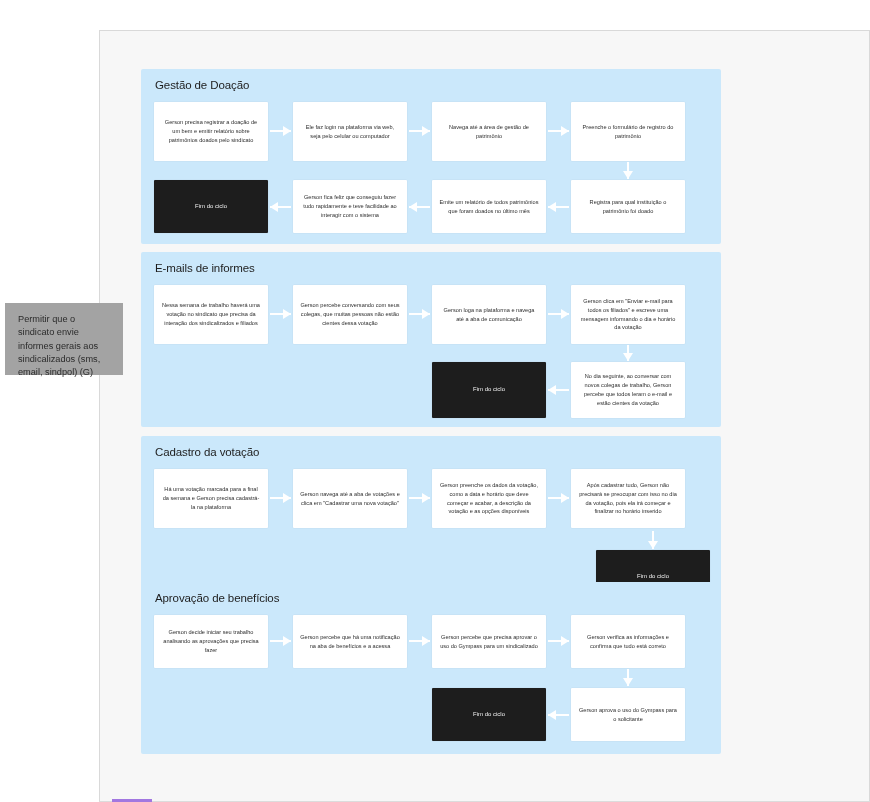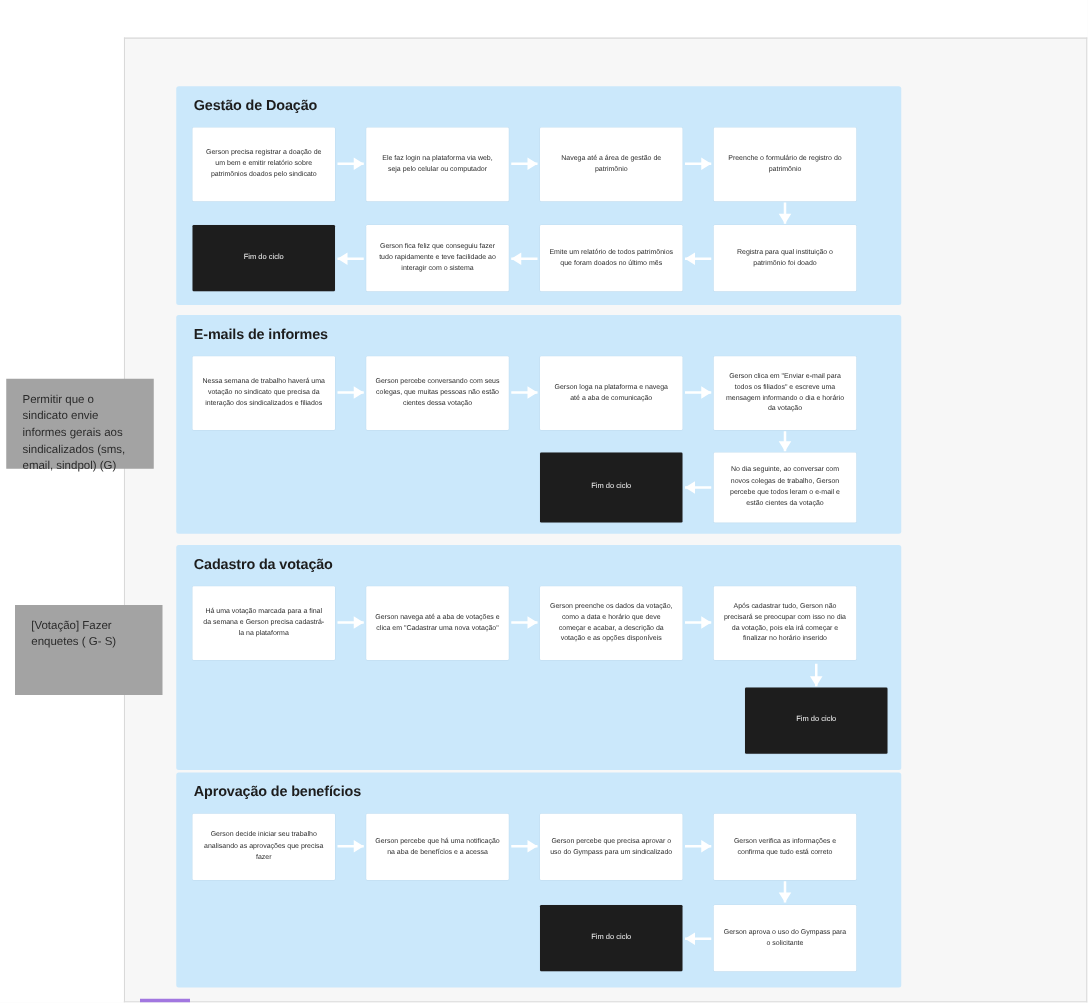--- a/index.html
+++ b/index.html
@@ -64,21 +64,21 @@
   
   .group {
     position: absolute;
     background: #cbe8fb;
     border-radius: 2px;
   }
   .group-title {
     position: absolute;
     left: 14px; top: 10px;
     font-size: 11.5px;
-    font-weight: bold;
+    font-weight: normal;
     color: #1d1d1d;
     letter-spacing: -0.1px;
   }
 
   
   .card {
     position: absolute;
     background: #ffffff;
     color: #2e2e2e;
     font-size: 5.6px;
@@ -157,21 +157,20 @@
 <body>
 
 <div id="root">
 
   <div class="top-strip"></div>
   <div class="canvas-sheet"></div>
   <div class="left-gutter"></div>
 
 
   <div class="note" id="note-0">Permitir que o sindicato envie informes gerais aos sindicalizados (sms, email, sindpol) (G)</div>
-  <div class="note" id="note-1">[Votação] Fazer enquetes ( G- S)</div>
 
   <div class="group" style="left:141px; top:69px; width:580px; height:175px;">
     <div class="group-title">Gestão de Doação</div>
 
     <div class="card" style="left:13px; top:33px; width:114px; height:59px;">Gerson precisa registrar a doação de um bem e emitir relatório sobre patrimônios doados pelo sindicato</div>
     <div class="card" style="left:152px; top:33px; width:114px; height:59px;">Ele faz login na plataforma via web, seja pelo celular ou computador</div>
     <div class="card" style="left:291px; top:33px; width:114px; height:59px;">Navega até a área de gestão de patrimônio</div>
     <div class="card" style="left:430px; top:33px; width:114px; height:59px;">Preenche o formulário de registro do patrimônio</div>
 
     <div class="card" style="left:430px; top:111px; width:114px; height:53px;">Registra para qual instituição o patrimônio foi doado</div>
@@ -263,21 +262,21 @@
     <div class="arrow-h right" style="left:407px; top:53px; width:21px; height:18px;">
         <div class="shaft"></div>
         <div class="head"></div>
       </div>
     <div class="arrow-v down" style="left:503px; top:95px; width:18px; height:18px;">
         <div class="shaft"></div>
         <div class="head"></div>
       </div>
   </div>
 
-  <div class="group" style="left:141px; top:618px; width:580px; height:172px;padding-left:32px;">
+  <div class="group" style="left:141px; top:582px; width:580px; height:172px;padding-left:32px;">
     <div class="group-title">Aprovação de benefícios</div>
 
     <div class="card" style="left:13px; top:33px; width:114px; height:53px;">Gerson decide iniciar seu trabalho analisando as aprovações que precisa fazer</div>
     <div class="card" style="left:152px; top:33px; width:114px; height:53px;">Gerson percebe que há uma notificação na aba de benefícios e a acessa</div>
     <div class="card" style="left:291px; top:33px; width:114px; height:53px;">Gerson percebe que precisa aprovar o uso do Gympass para um sindicalizado</div>
     <div class="card" style="left:430px; top:33px; width:114px; height:53px;">Gerson verifica as informações e confirma que tudo está correto</div>
 
     <div class="card" style="left:430px; top:106px; width:114px; height:53px;">Gerson aprova o uso do Gympass para o solicitante</div>
     <div class="card end" style="left:291px; top:106px; width:114px; height:53px;">Fim do ciclo</div>
 

